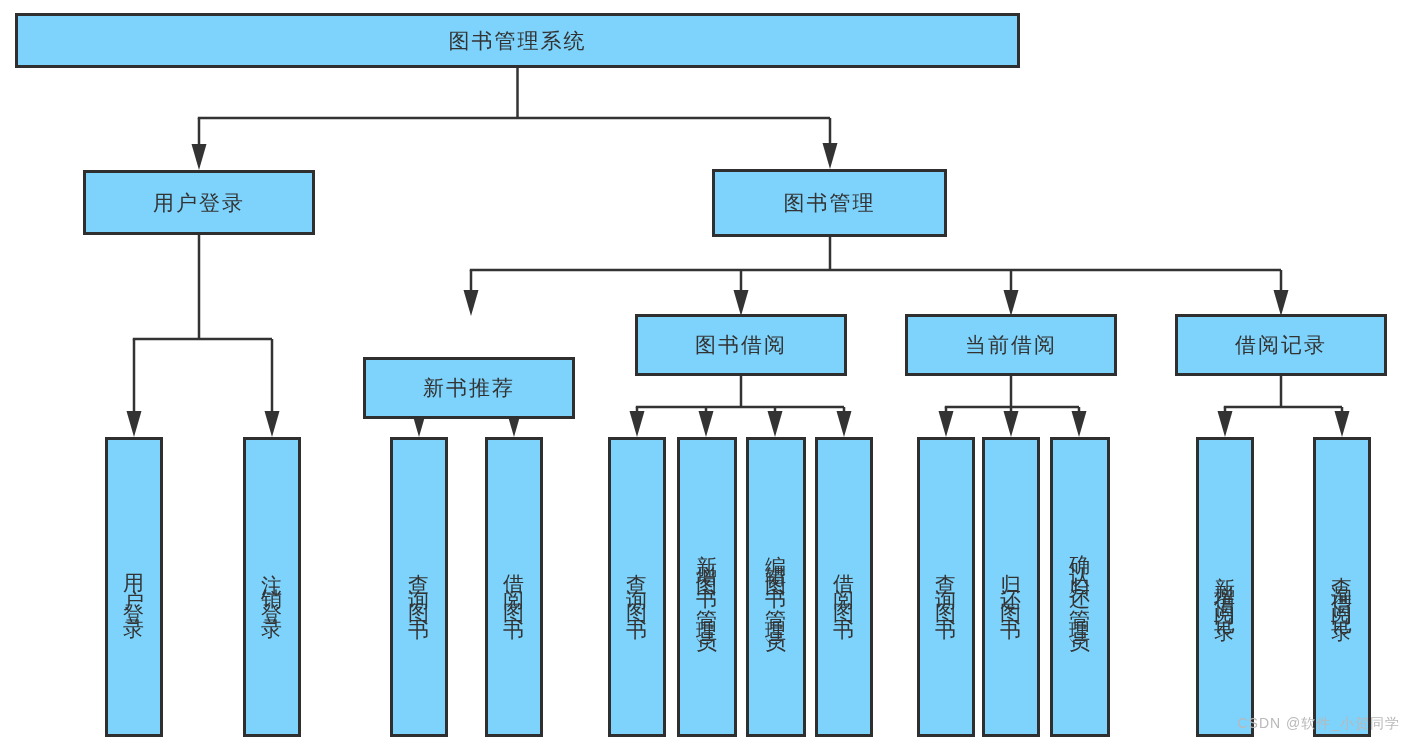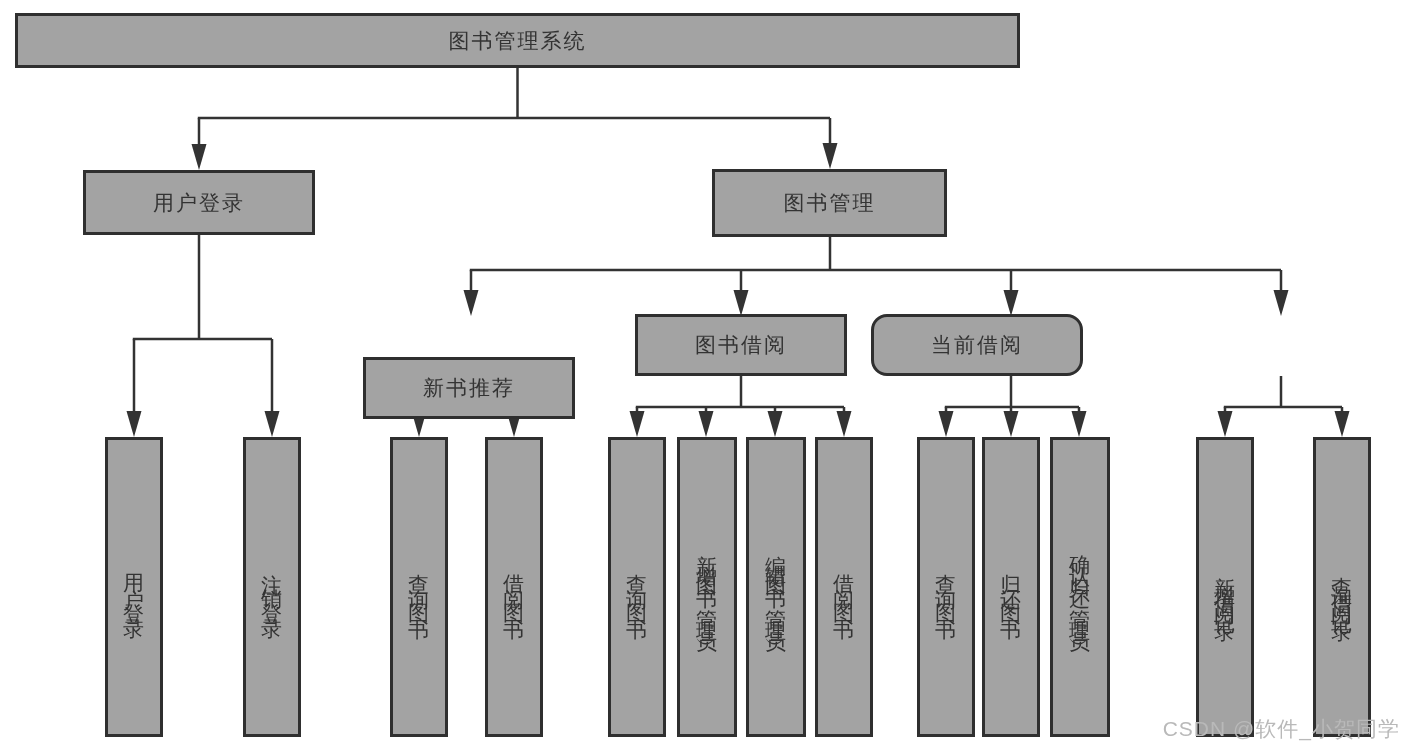--- a/index.html
+++ b/index.html
@@ -13,54 +13,54 @@
   }
   .connectors {
     position: absolute;
     left: 0; top: 0;
     width: 1405px; height: 747px;
   }
   .box {
     position: absolute;
     box-sizing: border-box;
     border: 3px solid #2f2f2f;
-    background: #a3a3a3;
+    background: #7dd3fc;
     display: flex;
     align-items: center;
     justify-content: center;
     color: #333333;
     font-size: 21px;
     letter-spacing: 2px;
     white-space: nowrap;
   }
   .root-box   { left: 15px;  top: 13px;  width: 1005px; height: 55px; }
   .lvl2-left  { left: 83px;  top: 170px; width: 232px;  height: 65px; }
   .lvl2-right { left: 712px; top: 169px; width: 235px;  height: 68px; }
   .sec { top: 314px; width: 212px; height: 62px; }
   .sec-1 { left: 363px; margin-top: 43px; }
   .sec-2 { left: 635px; text-align: center; }
-  .sec-3 { left: 871px; border-radius: 16px; }
+  .sec-3 { left: 905px; }
   .sec-4 { left: 1175px; }
   .vbox {
     top: 437px;
     width: 58px;
     height: 300px;
     writing-mode: vertical-rl;
     text-orientation: mixed;
     letter-spacing: 15px;
     font-size: 21px;
     line-height: 1;
   }
   .vbox.med  { letter-spacing: 9px; }
   .vbox.long { letter-spacing: 11px; }
   .watermark {
     position: absolute;
     right: 5px;
     top: 715px;
-    font-size: 21px;
+    font-size: 14px;
     letter-spacing: 1px;
     color: #b9b9b9;
     white-space: nowrap;
   }
 </style>
 </head>
 <body>
 
 <div class="canvas">
 
@@ -143,20 +143,23 @@
 
   <div class="box sec sec-1">
     <span>新书推荐</span>
   </div>
   <div class="box sec sec-2">
     <span>图书借阅</span>
   </div>
   <div class="box sec sec-3">
     <span>当前借阅</span>
   </div>
+  <div class="box sec sec-4">
+    <span>借阅记录</span>
+  </div>
 
   <div class="box vbox" style="left:105px">
     <span>用户登录</span>
   </div>
   <div class="box vbox" style="left:243px">
     <span>注销登录</span>
   </div>
 
   <div class="box vbox" style="left:390px">
     <span>查询图书</span>

